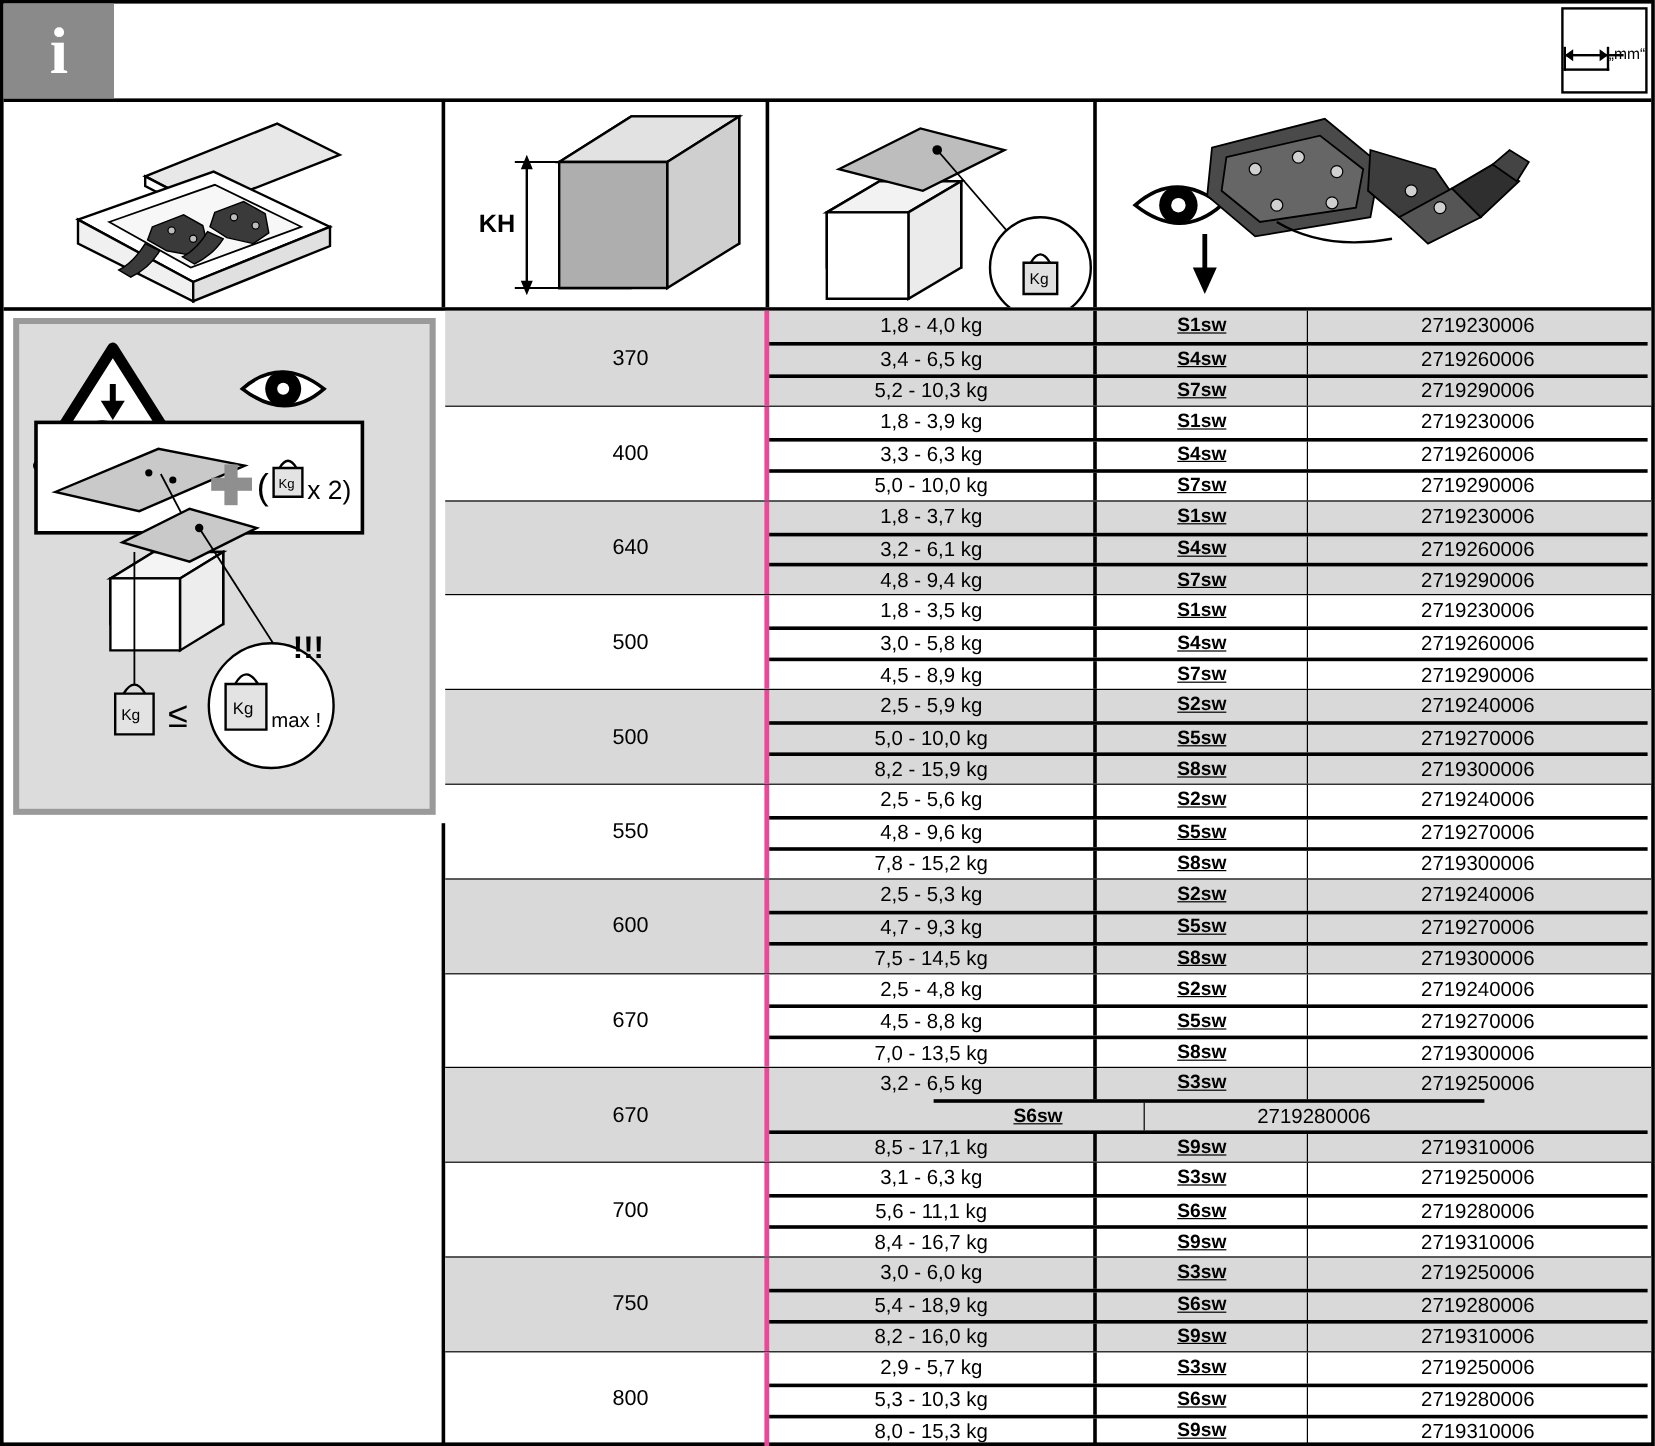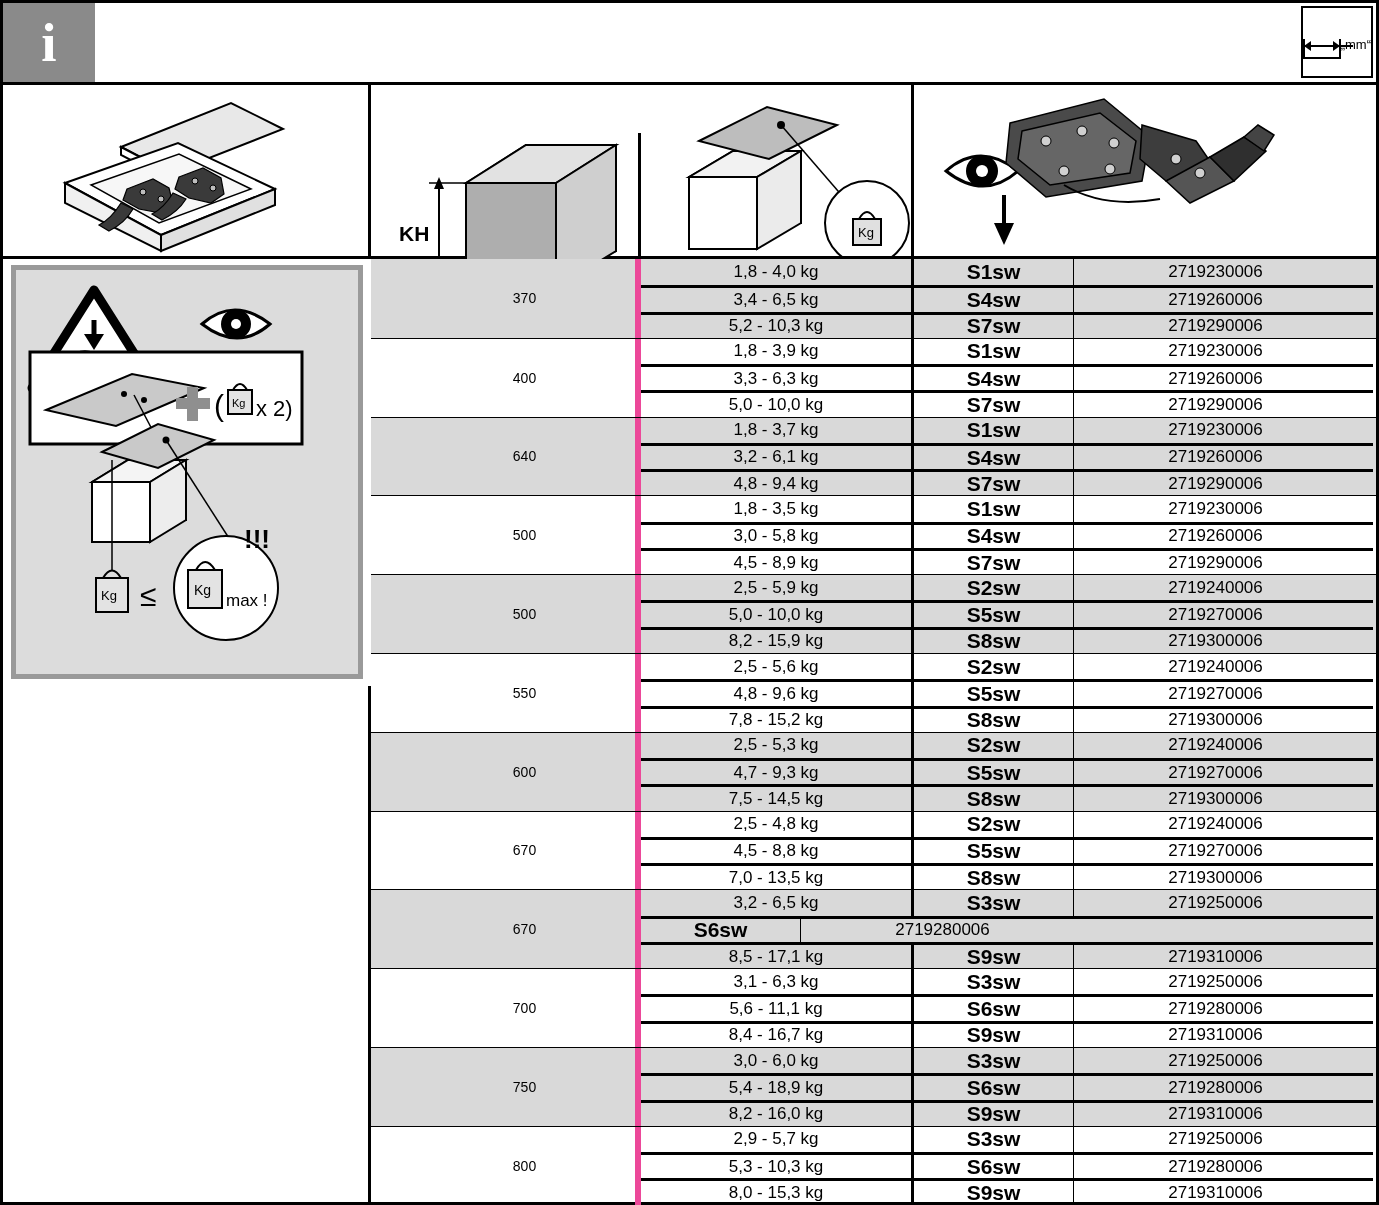--- a/index.html
+++ b/index.html
@@ -19,38 +19,38 @@
   .mm-box{position:absolute;right:3px;top:3px;width:72px;height:72px;border:2px solid #000;box-sizing:border-box;display:flex;align-items:center;justify-content:flex-start;}
   .mm-ruler{margin-top:13px;width:48px;height:20px;border:2px solid #000;border-top:none;position:relative;box-sizing:border-box;}
   .mm-ruler:before{content:"";position:absolute;left:0;top:6px;width:48px;height:2px;background:#000;}
   .mm-ruler:after{content:"";position:absolute;left:-1px;top:2px;width:0;height:0;border-top:5px solid transparent;border-bottom:5px solid transparent;border-right:7px solid #000;}
   .mm-ruler .arr-r{position:absolute;right:-1px;top:2px;width:0;height:0;border-top:5px solid transparent;border-bottom:5px solid transparent;border-left:7px solid #000;}
   .mm-label{font-size:13px;margin-top:5px;}
 
   
   .illrow{position:absolute;left:0;top:82px;width:1373px;height:174px;border-bottom:3px solid #000;box-sizing:border-box;}
   .cell-pack{position:absolute;left:0;top:0;width:368px;height:171px;border-right:3px solid #000;box-sizing:border-box;}
-  .cell-kh{position:absolute;left:368px;top:0;width:270px;height:171px;border-right:3px solid #000;box-sizing:border-box;margin-top:48px;}
+  .cell-kh{position:absolute;left:368px;top:0;width:270px;height:171px;border-right:3px solid #000;box-sizing:border-box;}
   .cell-weight{position:absolute;left:638px;top:0;width:273px;height:171px;border-right:3px solid #000;box-sizing:border-box;}
   .cell-eye{position:absolute;left:911px;top:0;width:462px;height:171px;box-sizing:border-box;}
 
   
   .warnwrap{position:absolute;left:3px;top:259px;width:362px;height:424px;box-sizing:border-box;}
   .warnbox{position:absolute;left:5px;top:3px;width:352px;height:414px;border:5px solid #9a9a9a;background:#dcdcdc;box-sizing:border-box;}
   .leftfill{position:absolute;left:0;top:683px;width:368px;height:519px;border-right:3px solid #000;box-sizing:border-box;}
 
   
   .table{position:absolute;left:368px;top:256px;width:1005px;height:946px;box-sizing:border-box;}
   .grp{display:flex;width:1005px;height:78.8px;box-sizing:border-box;}
   .grp.shade{background:#d9d9d9;}
-  .c-kh{width:270px;border-right:6px solid #ec4899;display:flex;align-items:center;justify-content:center;font-size:14px;box-sizing:border-box;padding-left:43px;}
-  .rows{width:732px;display:flex;flex-direction:column;box-sizing:border-box;}
+  .c-kh{width:270px;border-right:4px solid #ec4899;display:flex;align-items:center;justify-content:center;font-size:18px;box-sizing:border-box;padding-left:43px;}
+  .rows{width:732px;display:flex;flex-direction:column;box-sizing:border-box;align-items:center;}
   .row{display:flex;height:26.27px;box-sizing:border-box;}
   .row .c-load{width:273px;border-right:3px solid #000;display:flex;align-items:center;justify-content:center;font-size:17px;box-sizing:border-box;}
-  .row .c-type{width:160px;border-right:1px solid #000;display:flex;align-items:center;justify-content:center;font-size:21px;font-weight:bold;box-sizing:border-box;}
+  .row .c-type{width:176px;border-right:1px solid #000;display:flex;align-items:center;justify-content:center;font-size:16px;font-weight:bold;box-sizing:border-box;text-decoration:underline;}
   .row .c-art{width:283px;display:flex;align-items:center;justify-content:center;font-size:17px;box-sizing:border-box;}
   .grp .rows .row + .row{border-top:3px solid #000000;}
   .grp + .grp{border-top:1px solid #000;}
 
   
   svg{display:block;}
 </style>
 </head>
 <body>
 

